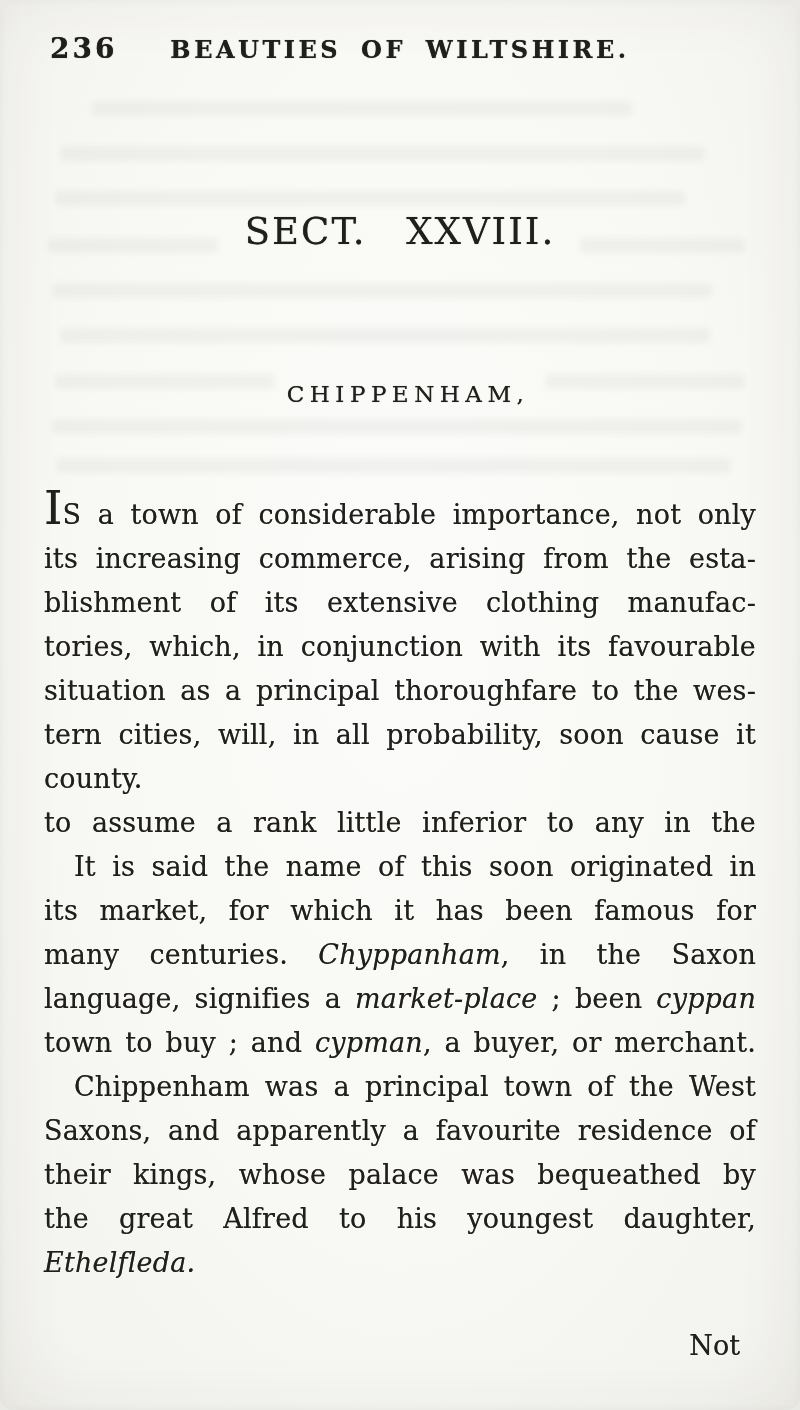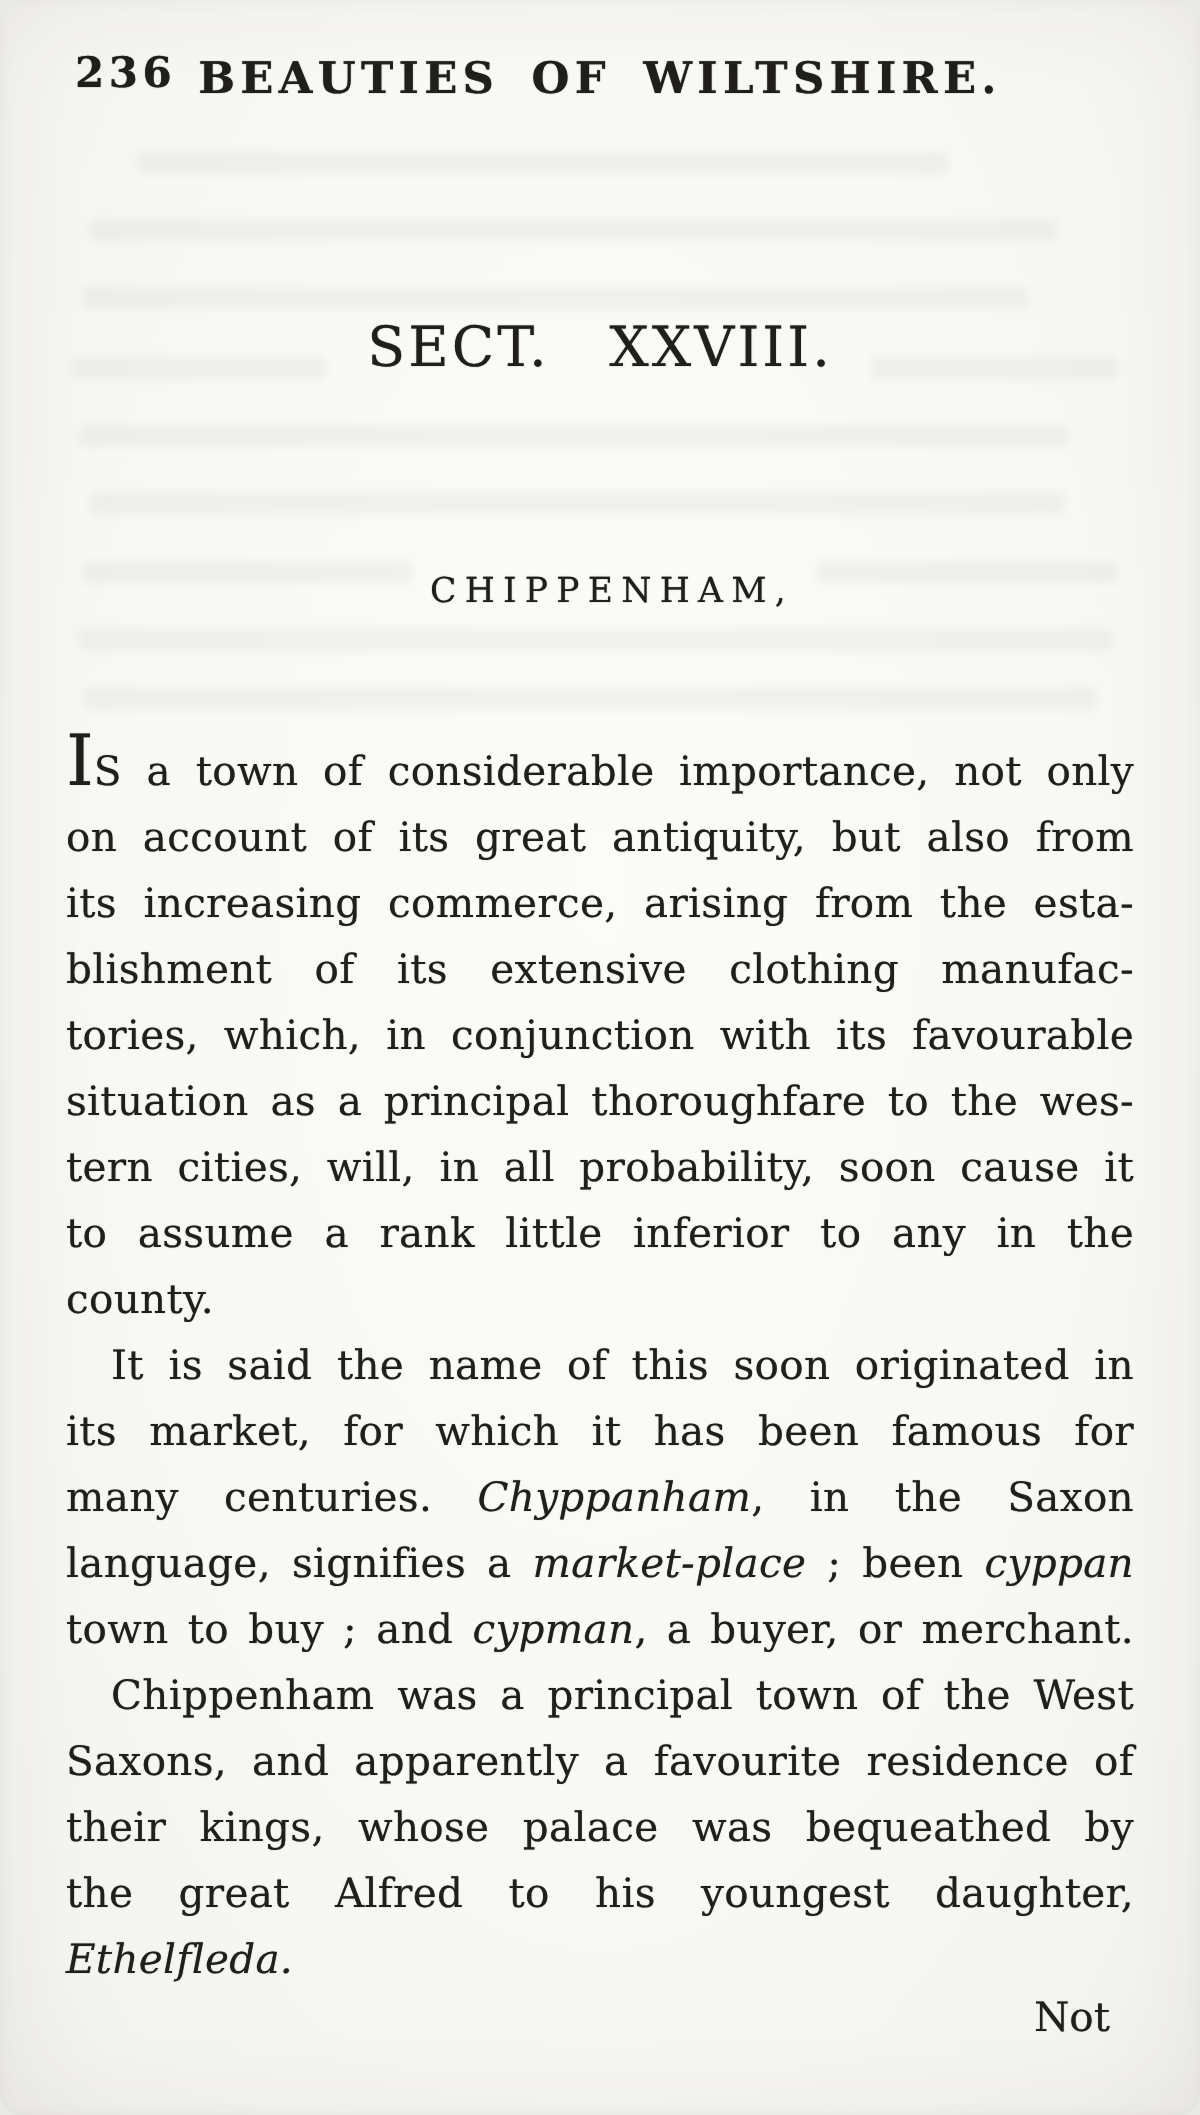--- a/index.html
+++ b/index.html
@@ -42,21 +42,21 @@
     font-weight: bold;
     letter-spacing: 3px;
     text-shadow: 0 0 0.7px rgba(25,22,18,0.8);
   }
   .running-header {
     position: absolute;
     left: 0;
     width: 100%;
     top: 3px;
     text-align: center;
-    font-size: 29px;
+    font-size: 24px;
     font-weight: bold;
     letter-spacing: 3.5px;
     word-spacing: 8px;
     text-shadow: 0 0 0.7px rgba(25,22,18,0.8);
   }
 
   
   .section-heading {
     position: absolute;
     top: 210px;
@@ -148,28 +148,27 @@
     <span class="page-number">236</span>
     <div class="running-header">BEAUTIES OF WILTSHIRE.</div>
   </div>
 
   <div class="section-heading">SECT. XXVIII.</div>
 
   <div class="chapter-heading">CHIPPENHAM,</div>
 
   <div class="body-text">
       <div class="text-line"><span class="seg-initial">I</span><span>S a town of considerable importance, not only</span></div>
-      <div class="text-line"><span>on account of its great antiquity, but also from</span></div>
       <div class="text-line"><span>its increasing commerce, arising from the esta-</span></div>
       <div class="text-line"><span>blishment of its extensive clothing manufac-</span></div>
       <div class="text-line"><span>tories, which, in conjunction with its favourable</span></div>
       <div class="text-line"><span>situation as a principal thoroughfare to the wes-</span></div>
       <div class="text-line"><span>tern cities, will, in all probability, soon cause it</span></div>
+      <div class="text-line no-just"><span>county.</span></div>
       <div class="text-line"><span>to assume a rank little inferior to any in the</span></div>
-      <div class="text-line no-just"><span>county.</span></div>
       <div class="text-line indent"><span>It is said the name of this soon originated in</span></div>
       <div class="text-line"><span>its market, for which it has been famous for</span></div>
       <div class="text-line"><span>many centuries. </span><span class="seg-italic">Chyppanham</span><span>, in the Saxon</span></div>
       <div class="text-line"><span>language, signifies a </span><span class="seg-italic">market-place</span><span> ; been </span><span class="seg-italic">cyppan</span></div>
       <div class="text-line"><span>town to buy ; and </span><span class="seg-italic">cypman</span><span>, a buyer, or merchant.</span></div>
       <div class="text-line indent"><span>Chippenham was a principal town of the West</span></div>
       <div class="text-line"><span>Saxons, and apparently a favourite residence of</span></div>
       <div class="text-line"><span>their kings, whose palace was bequeathed by</span></div>
       <div class="text-line"><span>the great Alfred to his youngest daughter,</span></div>
       <div class="text-line no-just"><span class="seg-italic">Ethelfleda.</span></div>

